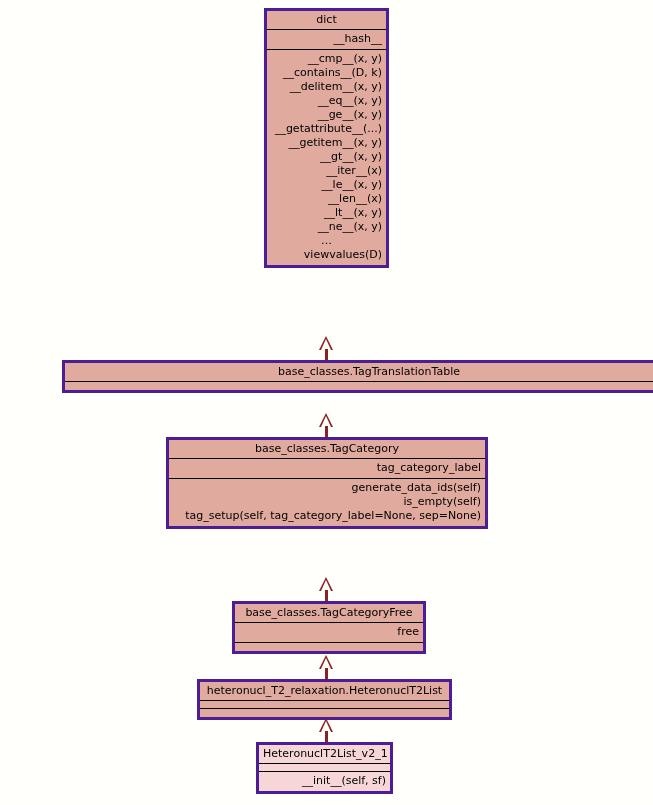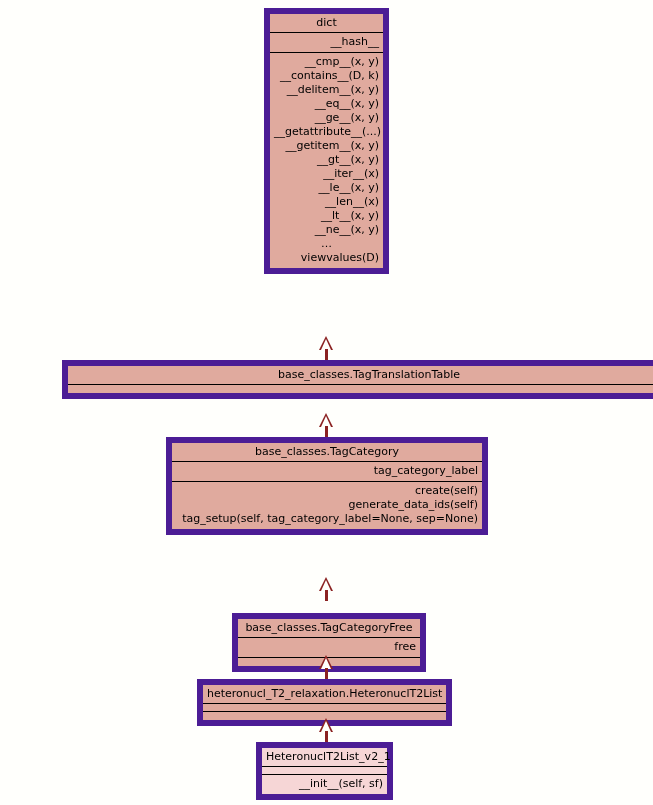--- a/index.html
+++ b/index.html
@@ -16,21 +16,21 @@
   #canvas {
     position: relative;
     width: 653px;
     height: 805px;
   }
 
   
   .uml-class {
     position: absolute;
     box-sizing: border-box;
-    border: 6px solid #4c1d95;
+    border: 3px solid #4c1d95;
     background: #e0aa9e;
     font-size: 11px;
     color: #000000;
     line-height: 1.0;
   }
   .uml-class.light {
     background: #f6d6d6;
   }
   .compartment {
     box-sizing: border-box;
@@ -133,33 +133,33 @@
     <div class="tri-inner"></div>
     <div class="stem" style="top:13px; height:11px;"></div>
   </div>
 
   <div class="uml-class" style="left:166px; top:437px; width:322px;">
     <div class="compartment title">base_classes.TagCategory</div>
     <div class="compartment">
       <div class="member">tag_category_label</div>
     </div>
     <div class="compartment">
-      <div class="member">create(self)</div>
       <div class="member">generate_data_ids(self)</div>
+      <div class="member">is_empty(self)</div>
       <div class="member">tag_setup(self, tag_category_label=None, sep=None)</div>
     </div>
   </div>
 
   <div class="conn" style="left:325px; top:577px; width:3px; height:24px;">
     <div class="tri"></div>
     <div class="tri-inner"></div>
     <div class="stem" style="top:13px; height:11px;"></div>
   </div>
 
-  <div class="uml-class" style="left:232px; top:601px; width:194px;margin-top:12px;">
+  <div class="uml-class" style="left:232px; top:601px; width:194px;">
     <div class="compartment title">base_classes.TagCategoryFree</div>
     <div class="compartment">
       <div class="member">free</div>
     </div>
     <div class="compartment empty"></div>
   </div>
 
   <div class="conn" style="left:325px; top:655px; width:3px; height:24px;">
     <div class="tri"></div>
     <div class="tri-inner"></div>

